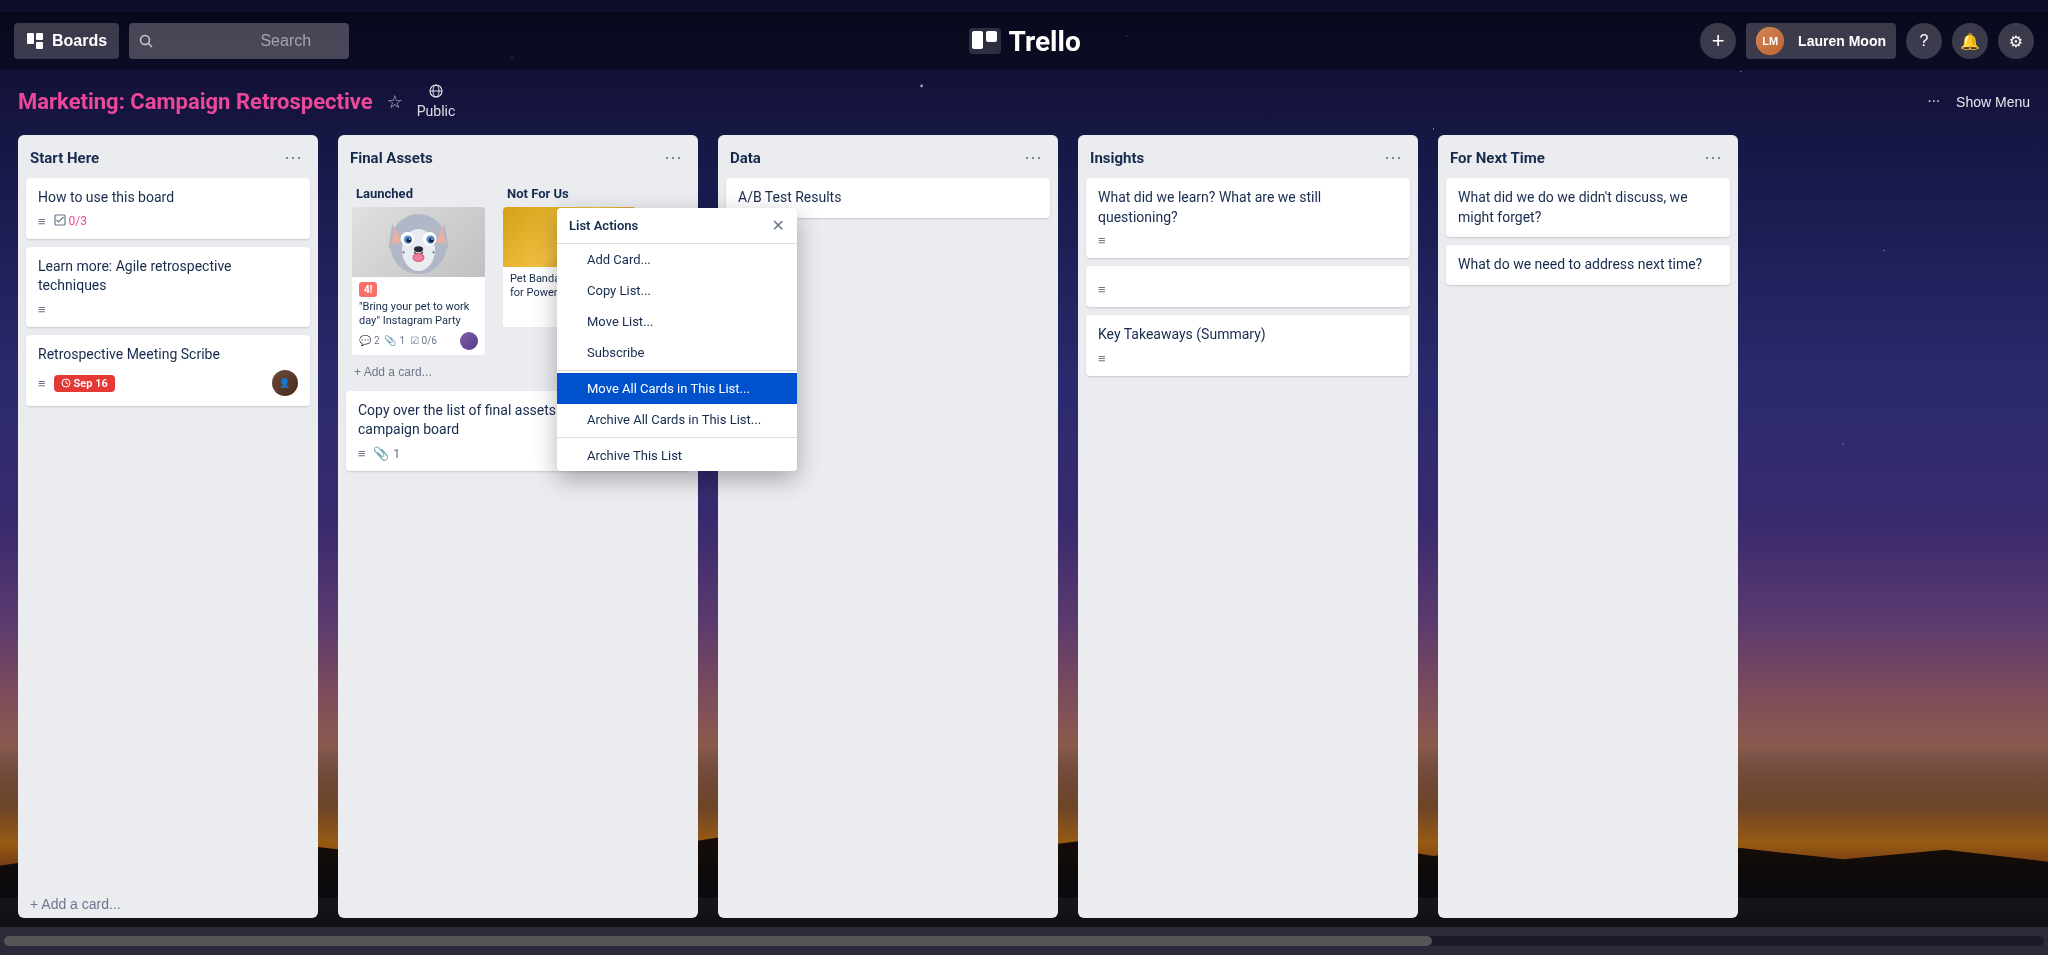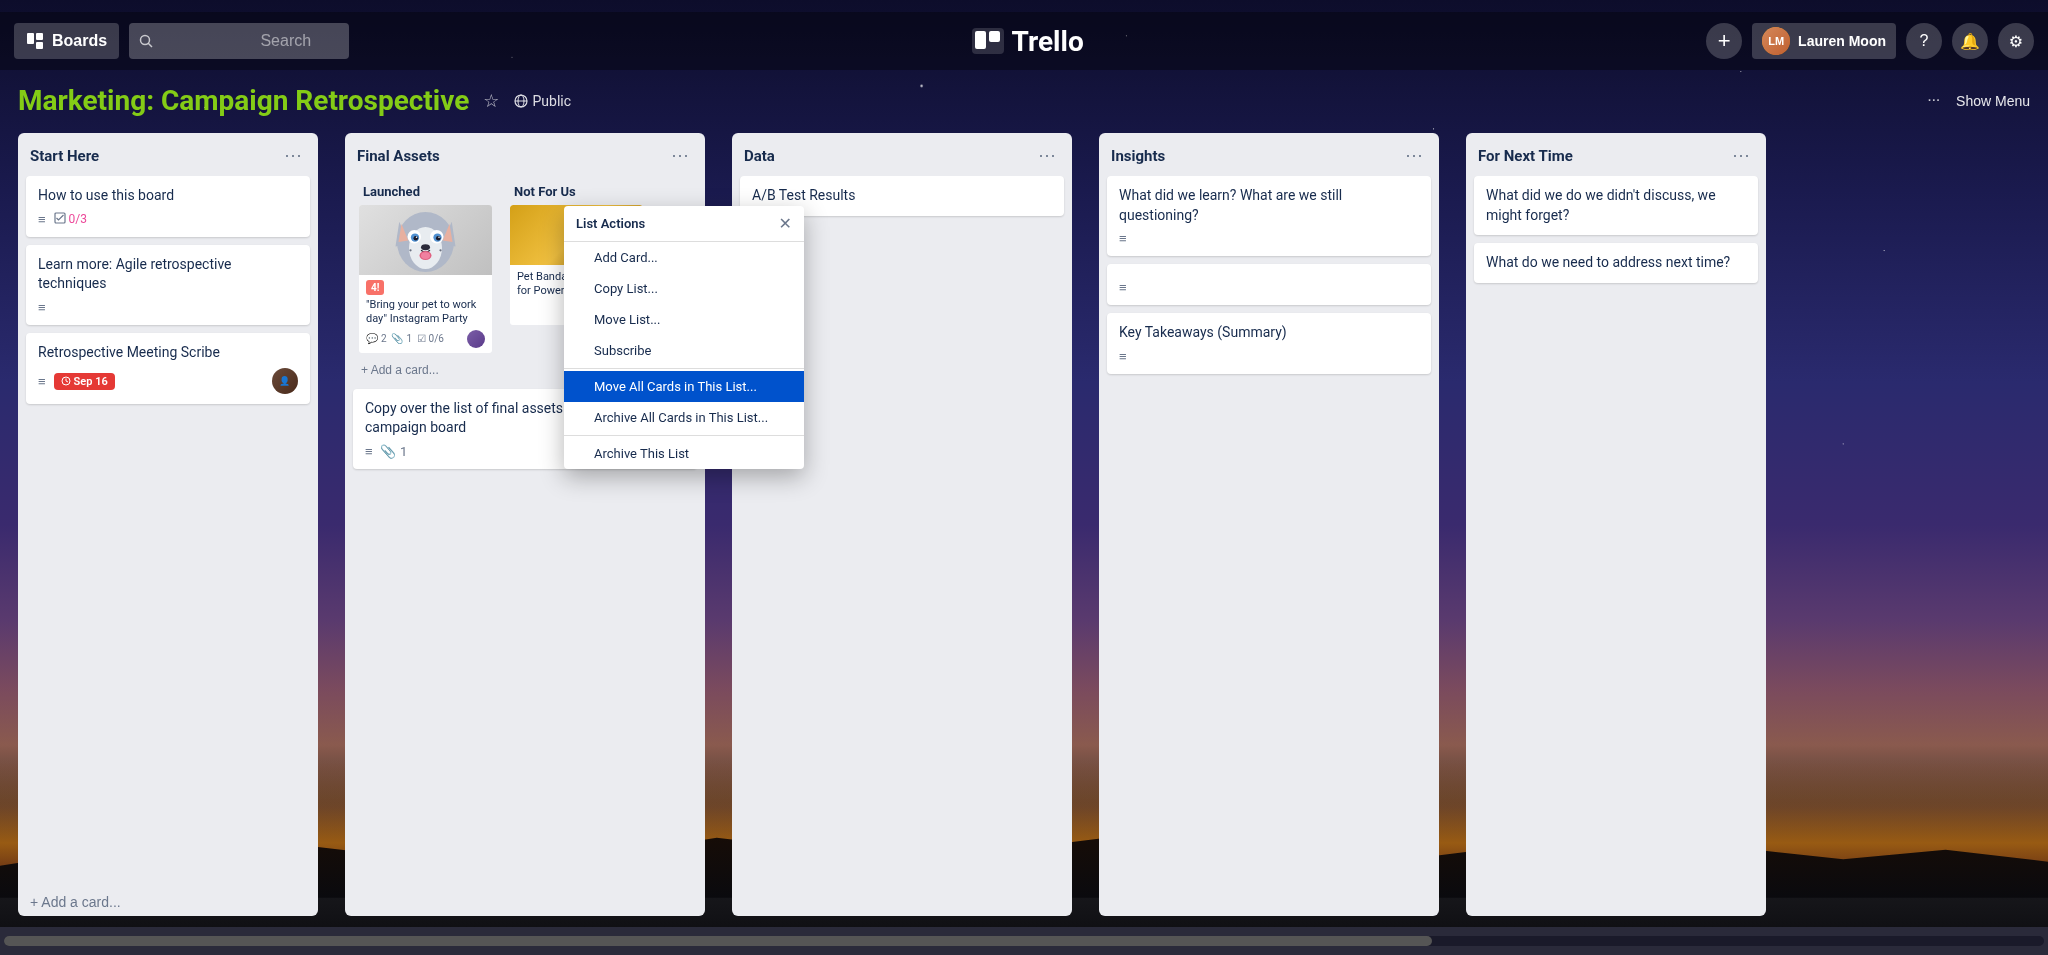--- a/index.html
+++ b/index.html
@@ -202,21 +202,21 @@
       border-radius: 50%;
       cursor: pointer;
       display: flex;
       align-items: center;
       justify-content: center;
       font-size: 22px;
     }
     .nav-avatar-btn {
       display: flex;
       align-items: center;
-      gap: 8px;
+      gap: 14px;
       background: rgba(255,255,255,0.2);
       border: none;
       color: #fff;
       font-size: 14px;
       font-weight: 600;
       padding: 4px 10px;
       border-radius: 4px;
       cursor: pointer;
       height: 36px;
     }
@@ -236,35 +236,36 @@
     
     .board-header {
       position: relative;
       z-index: 20;
       padding: 14px 18px 10px;
       display: flex;
       align-items: center;
       gap: 14px;
     }
     .board-title {
-      color: #84cc16;
-      font-size: 28px;
+      color: #ec4899;
+      font-size: 22px;
       font-weight: 700;
     }
     .board-star-icon {
       color: rgba(255,255,255,0.7);
       font-size: 18px;
       cursor: pointer;
     }
     .board-public-badge {
       display: flex;
       align-items: center;
       gap: 5px;
       color: rgba(255,255,255,0.85);
       font-size: 14px;
+      flex-direction: column;
     }
     .board-header-right {
       margin-left: auto;
       display: flex;
       align-items: center;
       gap: 10px;
     }
     .show-menu-btn {
       color: rgba(255,255,255,0.9);
       font-size: 14px;
@@ -275,21 +276,21 @@
       align-items: center;
       gap: 5px;
     }
 
     
     .board-columns {
       position: relative;
       z-index: 20;
       display: flex;
       padding: 6px 18px;
-      gap: 27px;
+      gap: 20px;
       overflow-x: hidden;
       height: calc(100% - 160px);
     }
 
     
     .list-col {
       background: #ebecf0;
       border-radius: 6px;
       width: 300px;
       min-width: 300px;

